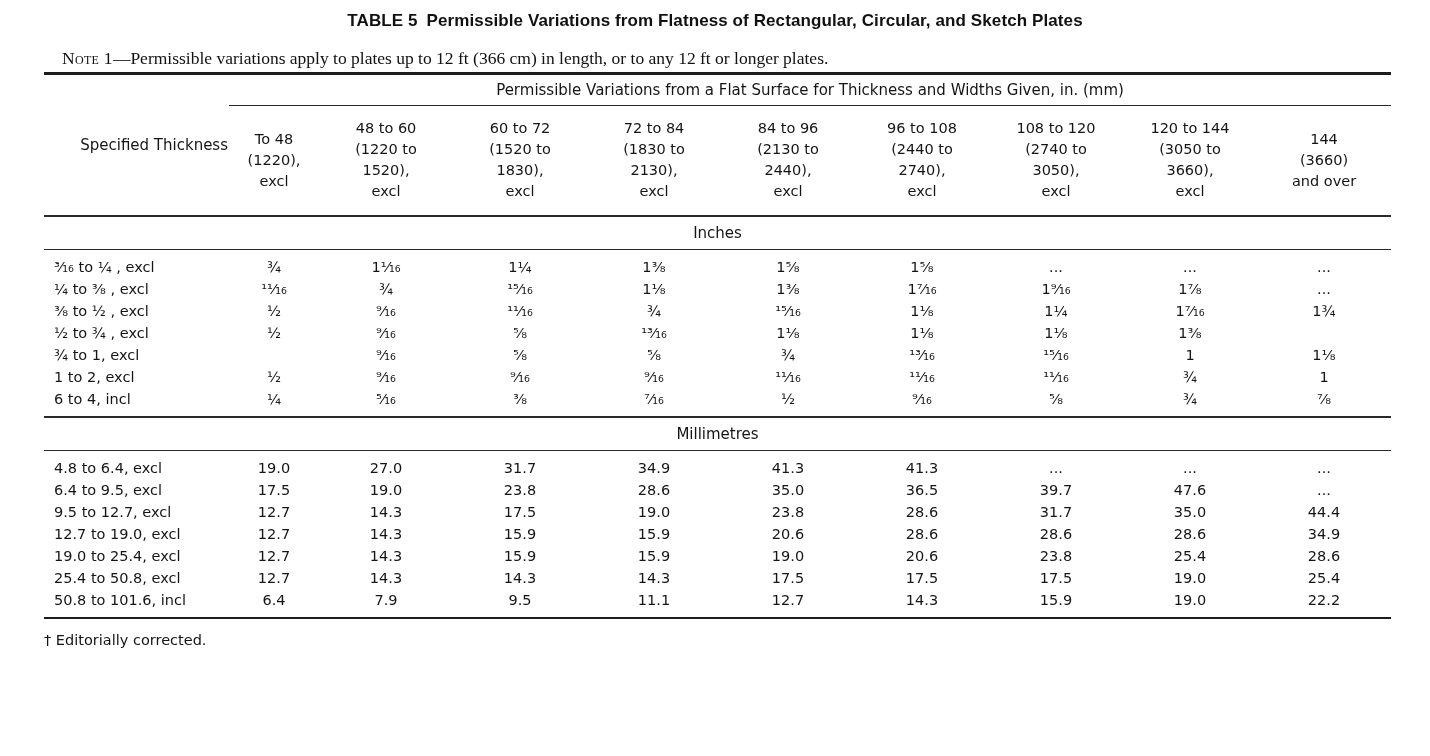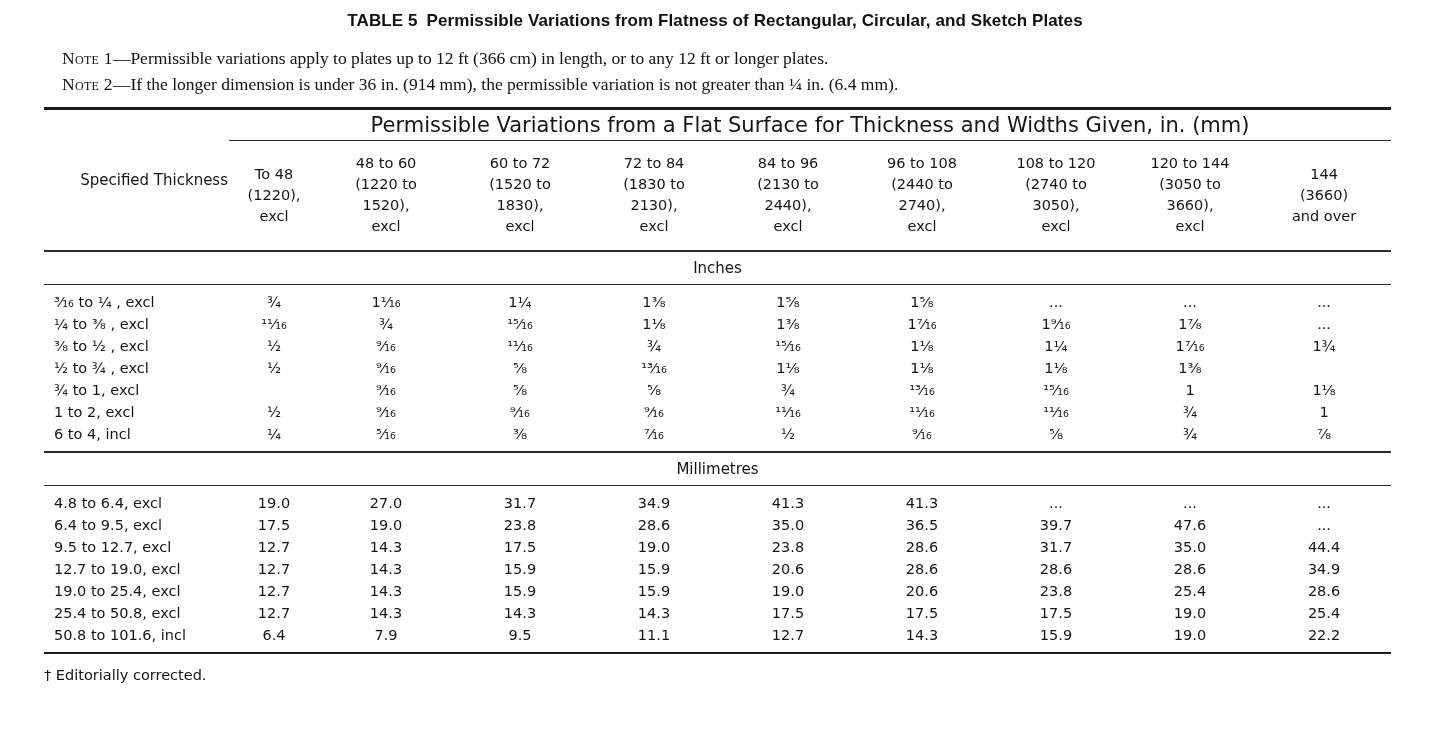--- a/index.html
+++ b/index.html
@@ -22,21 +22,20 @@
     color: #111;
   }
   .doc-title .t-label { margin-right: 9px; }
 
   
   .notes {
     font-family: "Liberation Serif", serif;
     font-size: 17.5px;
     line-height: 25.8px;
     color: #111;
-    margin-bottom: 9px;
   }
   .note { margin: 0; text-indent: 18px; }
   .note-label { font-variant: small-caps; letter-spacing: 0.3px; }
 
   
   table.flatness {
     width: 100%;
     border-collapse: collapse;
     table-layout: fixed;
     font-family: "DejaVu Sans", "Liberation Sans", sans-serif;
@@ -56,21 +55,21 @@
     text-align: right;
     padding-left: 18px;
     font-size: 15px;
   }
   .span-header {
     border-top: 3px solid #1c1c1c;
     border-bottom: 1.8px solid #2a2a2a;
     height: 30px;
     text-align: center;
     vertical-align: middle;
-    font-size: 21px;
+    font-size: 15px;
     padding: 0;
   }
   .col-header {
     border-bottom: 2.5px solid #2a2a2a;
     height: 101px;
     text-align: center;
     vertical-align: middle;
     white-space: pre-line;
     line-height: 21px;
     padding: 4px 2px;
@@ -106,21 +105,20 @@
 <body>
 
 <div class="page">
 
   <div class="doc-title">
     <span class="t-label">TABLE 5</span><span>Permissible Variations from Flatness of Rectangular, Circular, and Sketch Plates</span>
   </div>
 
   <div class="notes" id="notes">
       <p class="note"><span class="note-label">Note 1</span><span class="note-text">—Permissible variations apply to plates up to 12 ft (366 cm) in length, or to any 12 ft or longer plates.</span></p>
-      <p class="note"><span class="note-label">Note 2</span><span class="note-text">—If the longer dimension is under 36 in. (914 mm), the permissible variation is not greater than ¼ in. (6.4 mm).</span></p>
     </div>
 
   <table class="flatness">
     <colgroup>
       <col class="c-label">
         <col class="c-first">
       <col class="c-std">
         <col class="c-std">
         <col class="c-std">
         <col class="c-std">

